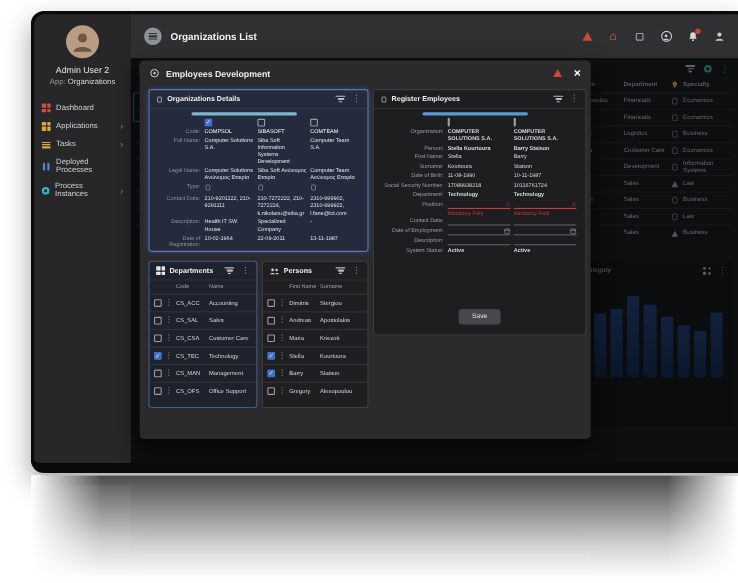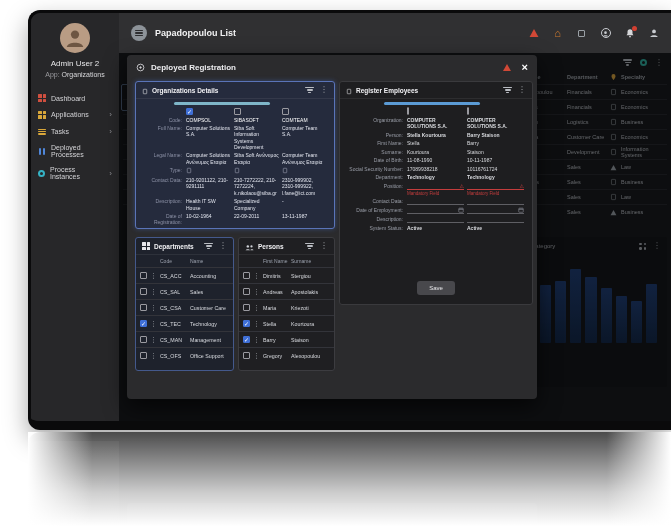--- a/index.html
+++ b/index.html
@@ -215,21 +215,21 @@
       </nav>
     </aside>
 
     <div class="main">
       <header class="topbar">
         <span class="burger">
             <i></i>
             <i></i>
             <i></i>
           </span>
-        <span class="topbar-title">Papadopoulou List</span>
+        <span class="topbar-title">Organizations List</span>
         <span class="topbar-icons">
           <span class="tico">
               <svg viewBox="0 0 12 12" class="warn-t">
                 <path d="M6 1.2 11.3 10.8H.7z" fill="#d14836"></path>
               </svg>
             </span>
           <span class="tico home-g">⌂</span>
           <span class="tico">
               <span class="sq"></span>
             </span>
@@ -432,21 +432,21 @@
         </div>
 
         <div class="backdrop"></div>
 
         <div class="modal">
           <div class="m-head">
             <span class="m-target"><svg viewBox="0 0 12 12">
                   <circle cx="6" cy="6" r="4.5"></circle>
                   <circle cx="6" cy="6" r="1" fill="#cfcfd3"></circle>
                 </svg></span>
-            <span class="m-title">Deployed Registration</span>
+            <span class="m-title">Employees Development</span>
             <span class="right">
               <span class="m-warn"><svg viewBox="0 0 12 12">
                     <path d="M6 1.2 11.3 10.8H.7z"></path>
                   </svg></span>
               <span class="m-close">×</span>
             </span>
           </div>
 
           <div class="panel org">
             <div class="p-head">

